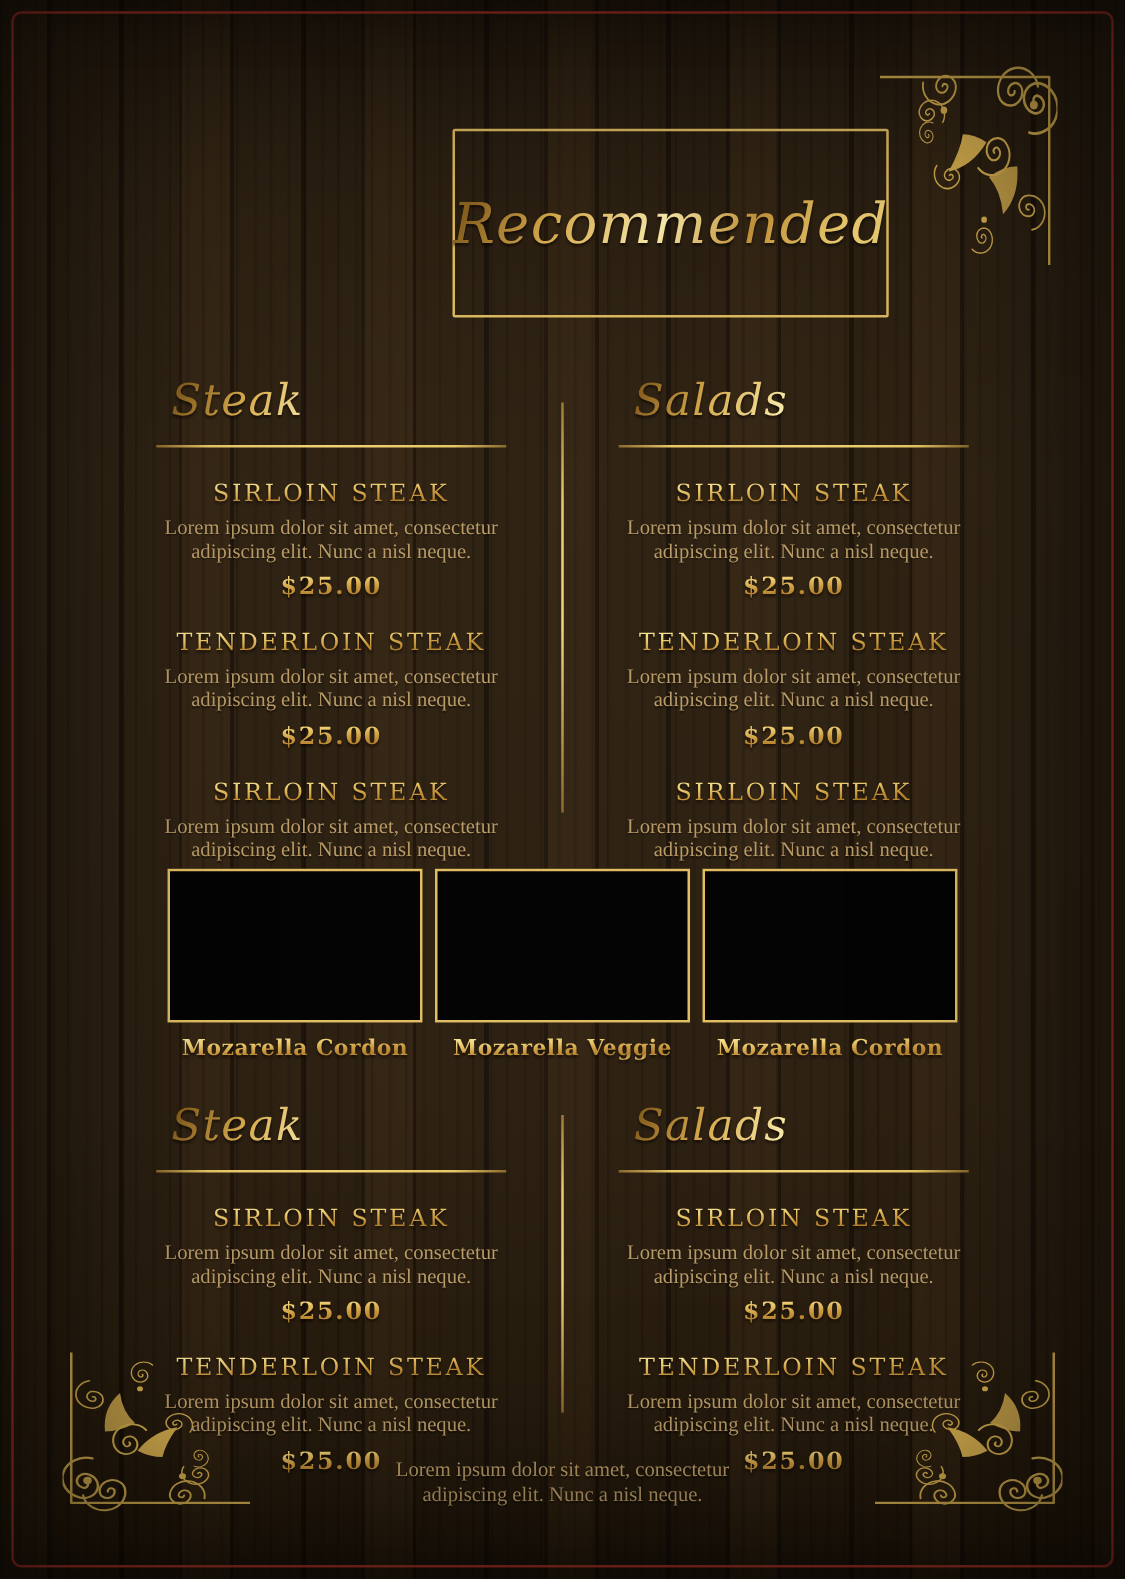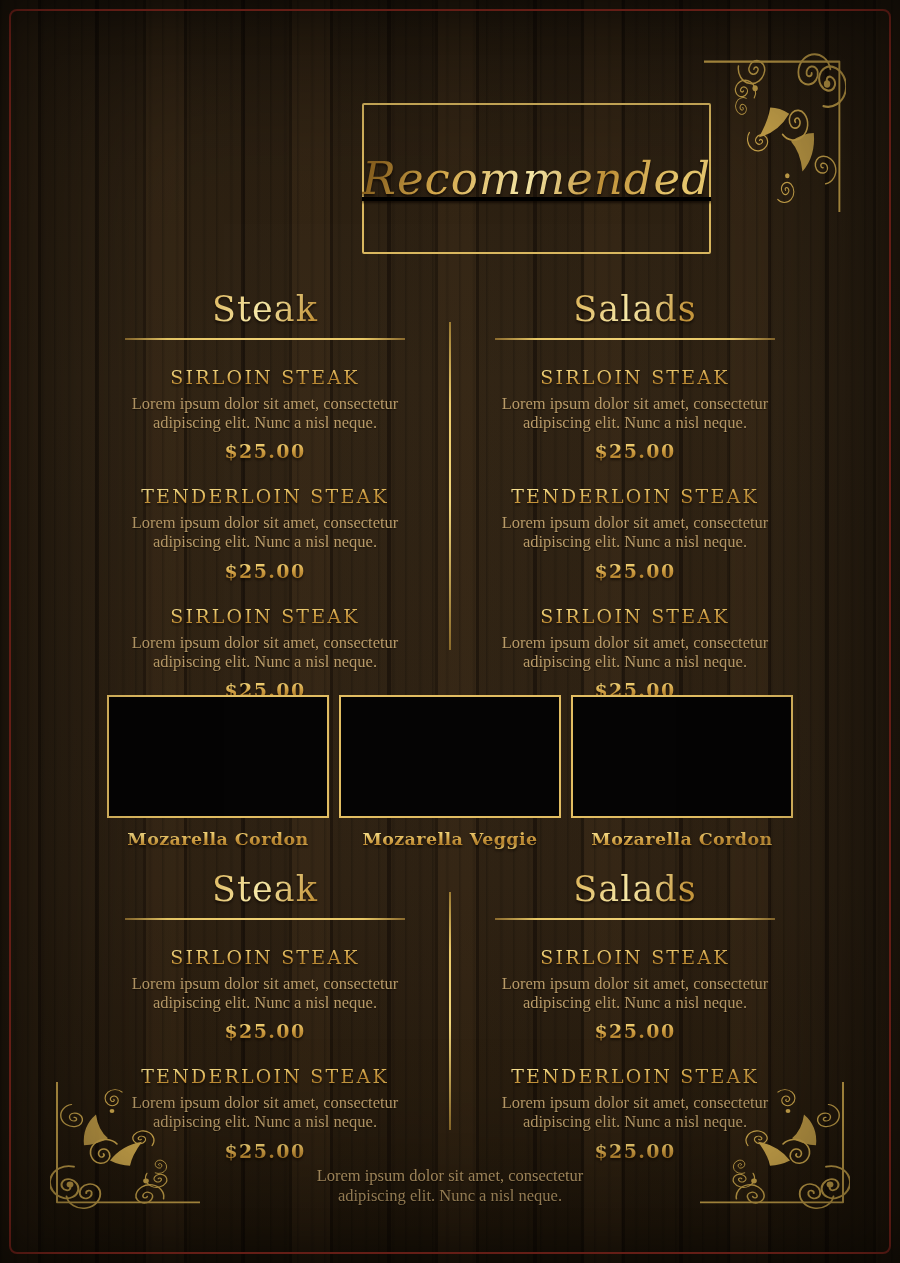--- a/index.html
+++ b/index.html
@@ -23,47 +23,47 @@
     .gtxt{background-image:linear-gradient(178deg,#f7e49a 8%,#eccb6f 30%,#c9973d 55%,#b07f2c 72%,#ecca6e 95%);
       -webkit-background-clip:text;background-clip:text;-webkit-text-fill-color:transparent;}
     .gscript{background-image:linear-gradient(115deg,#8a6220 5%,#d8ac4e 25%,#f7e9a8 48%,#c29238 68%,#e9c96f 88%);
       -webkit-background-clip:text;background-clip:text;-webkit-text-fill-color:transparent;}
   }
   .shadowed{filter:drop-shadow(0 2px 1px rgba(8,4,0,.6));}
 
   
   .title-box{position:absolute;left:362px;top:103px;width:345px;height:147px;z-index:3;
     border:2px solid #d9b75f;border-radius:2px;
-    display:flex;flex-direction:row;align-items:center;justify-content:center;text-decoration:underline;}
+    display:flex;flex-direction:row;align-items:center;justify-content:center;}
   .title-line{font-style:italic;font-size:45px;line-height:1.1;letter-spacing:1px;text-align:center;}
 
   
   .menu-section{position:absolute;left:0;width:900px;box-sizing:border-box;
     display:flex;padding:0 125px;gap:90px;z-index:3;}
   .sec1{top:288px;}
   .sec2{top:868px;}
   .menu-col{flex:0 0 280px;width:280px;}
-  .col-head{margin:0;font-weight:normal;font-size:35px;line-height:1.25;text-align:center;letter-spacing:1px;}
+  .col-head{margin:12px;font-weight:normal;font-style:italic;font-size:35px;line-height:1.25;text-align:left;letter-spacing:1px;}
   .col-rule{height:2px;margin-top:6px;border:none;
     background:linear-gradient(90deg,#8a6a2e,#e7c766 15%,#f0d176 50%,#e7c766 85%,#8a6a2e);}
   .v-divider{position:absolute;left:449px;width:2px;z-index:3;
     background:linear-gradient(180deg,#9a7a33,#ecca6b 25%,#f0d47a 55%,#8a6a2a 100%);}
   #divider-1{top:322px;height:328px;}
   #divider-2{top:892px;height:238px;}
 
   .menu-item{margin-top:24px;text-align:center;}
   .menu-item.first{margin-top:27px;}
   .item-name{font-weight:normal;font-size:19px;letter-spacing:2.2px;line-height:1.1;}
   .item-desc{margin:6px 0 0 -10px;width:300px;font-family:"Liberation Serif",serif;font-size:16.5px;line-height:1.17;
     color:#b99b68;white-space:pre-line;text-shadow:0 1px 1px rgba(0,0,0,.5);}
   .item-price{margin-top:8px;font-weight:bold;font-size:19px;letter-spacing:1.4px;}
 
   
   .gallery{position:absolute;top:695px;left:0;width:900px;display:flex;justify-content:center;gap:10px;z-index:3;}
-  .g-item{width:222px;}
+  .g-item{width:204px;}
   .g-frame{height:123px;box-sizing:border-box;border:2px solid #e2bd62;background:#050404;}
   .g-caption{margin-top:11px;text-align:center;font-weight:bold;font-size:17.5px;letter-spacing:.4px;}
 
   
   .footer-note{position:absolute;top:1166px;left:0;width:900px;text-align:center;z-index:3;
     font-family:"Liberation Serif",serif;font-size:16.5px;line-height:1.2;color:#b99b68;
     white-space:pre-line;text-shadow:0 1px 1px rgba(0,0,0,.5);}
 
   
   .flourish{position:absolute;z-index:3;}

